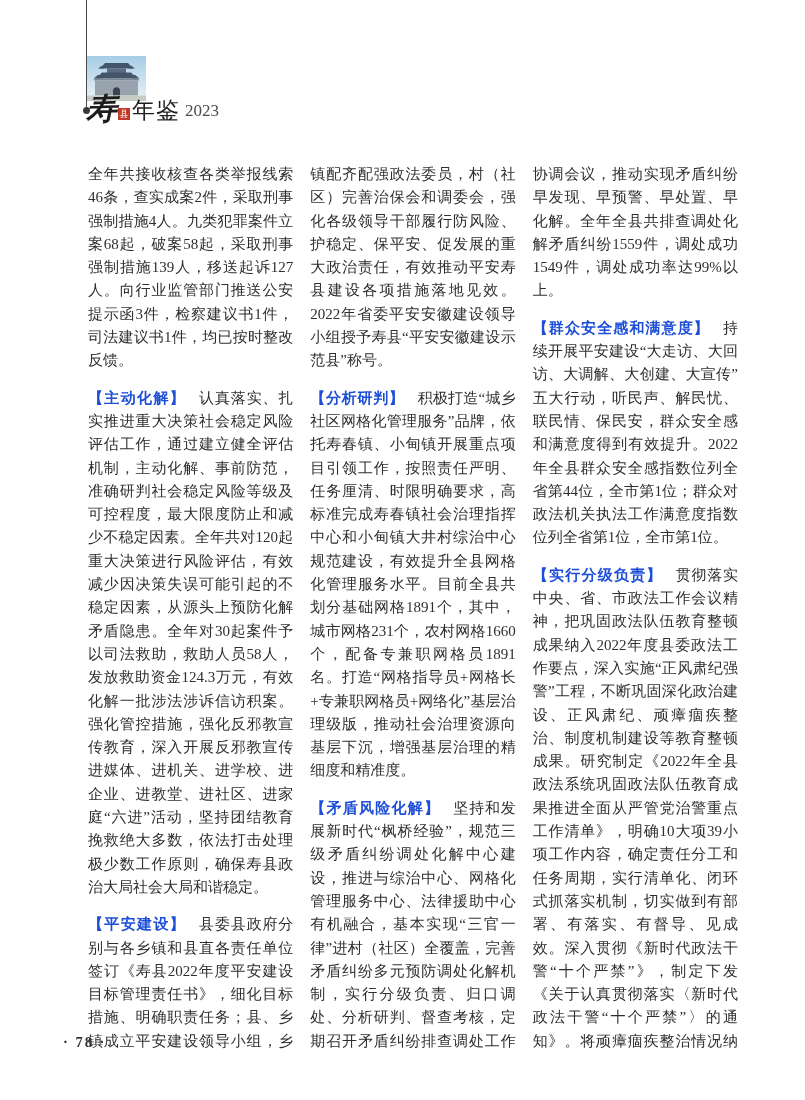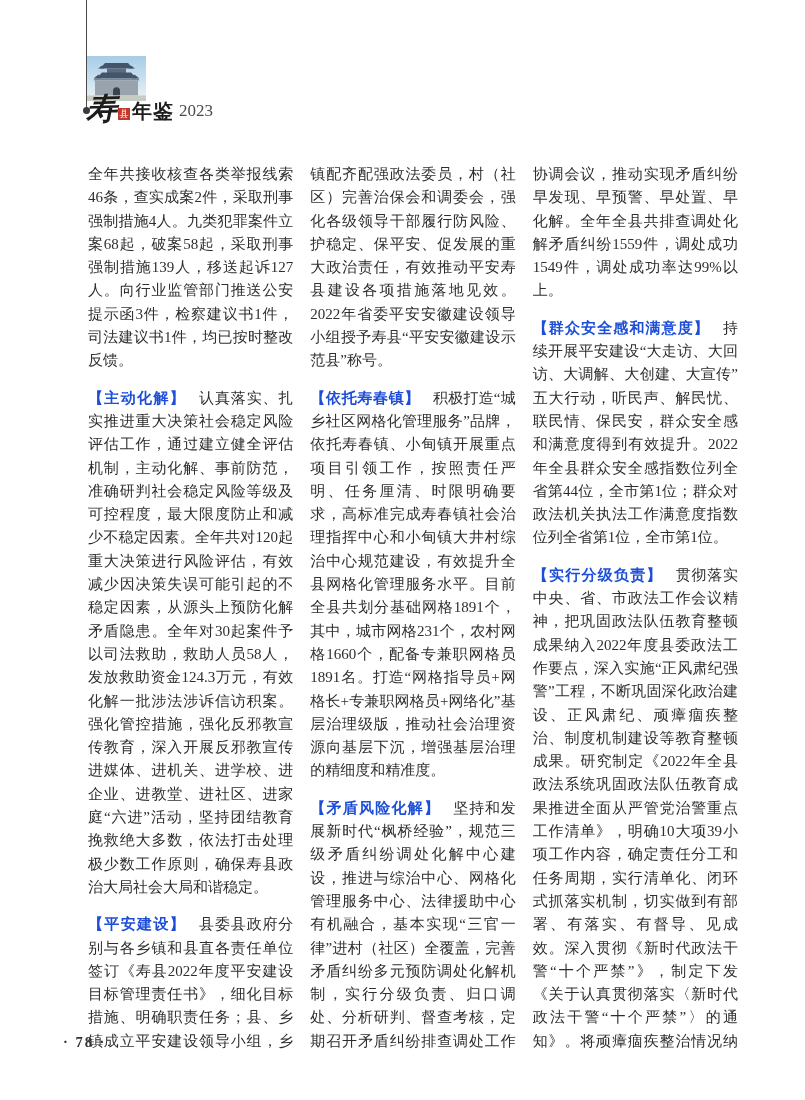--- a/index.html
+++ b/index.html
@@ -21,21 +21,21 @@
   .calli{
     font-size:31px;line-height:30px;font-weight:bold;font-style:italic;
     color:#1c1c1c;transform:rotate(-2deg);
   }
   .seal{
     width:12px;height:12px;background:#c2392b;color:#fff;
     font-size:9px;line-height:12px;text-align:center;
     display:inline-block;margin:0 2px 4px 1px;
     font-family:"Liberation Sans","DejaVu Sans",sans-serif;
   }
-  .ti{font-size:20px;line-height:22px;font-weight:bold;color:#1d1d1d;letter-spacing:1px;margin-bottom:2px;}
+  .ti{font-size:23px;line-height:22px;font-weight:normal;color:#1d1d1d;letter-spacing:1px;margin-bottom:2px;}
   .yr{font-size:17px;line-height:20px;color:#4c4c4c;margin-left:5px;margin-bottom:3px;text-align:right;}
 
   
   .article{
     position:absolute;left:88px;top:127px;width:650px;height:896px;
     column-count:3;column-gap:17px;column-fill:auto;overflow:hidden;
     font-size:15px;line-height:23.3px;color:#2e2e2e;
     text-align:justify;text-align-last:left;margin-top:36px;
   }
   .para{margin:0;}
@@ -90,21 +90,21 @@
   </div>
 
   <div class="article">
 
     <p class="para">全年共接收核查各类举报线索46条，查实成案2件，采取刑事强制措施4人。九类犯罪案件立案68起，破案58起，采取刑事强制措施139人，移送起诉127人。向行业监管部门推送公安提示函3件，检察建议书1件，司法建议书1件，均已按时整改反馈。</p>
 
     <p class="para"><span class="sec-title">【主动化解】</span><span>认真落实、扎实推进重大决策社会稳定风险评估工作，通过建立健全评估机制，主动化解、事前防范，准确研判社会稳定风险等级及可控程度，最大限度防止和减少不稳定因素。全年共对120起重大决策进行风险评估，有效减少因决策失误可能引起的不稳定因素，从源头上预防化解矛盾隐患。全年对30起案件予以司法救助，救助人员58人，发放救助资金124.3万元，有效化解一批涉法涉诉信访积案。强化管控措施，强化反邪教宣传教育，深入开展反邪教宣传进媒体、进机关、进学校、进企业、进教堂、进社区、进家庭“六进”活动，坚持团结教育挽救绝大多数，依法打击处理极少数工作原则，确保寿县政治大局社会大局和谐稳定。</span></p>
 
     <p class="para"><span class="sec-title">【平安建设】</span><span>县委县政府分别与各乡镇和县直各责任单位签订《寿县2022年度平安建设目标管理责任书》，细化目标措施、明确职责任务；县、乡镇成立平安建设领导小组，乡镇配齐配强政法委员，村（社区）完善治保会和调委会，强化各级领导干部履行防风险、护稳定、保平安、促发展的重大政治责任，有效推动平安寿县建设各项措施落地见效。2022年省委平安安徽建设领导小组授予寿县“平安安徽建设示范县”称号。</span></p>
 
-    <p class="para"><span class="sec-title">【依托寿春镇】</span><span>积极打造“城乡社区网格化管理服务”品牌，依托寿春镇、小甸镇开展重点项目引领工作，按照责任严明、任务厘清、时限明确要求，高标准完成寿春镇社会治理指挥中心和小甸镇大井村综治中心规范建设，有效提升全县网格化管理服务水平。目前全县共划分基础网格1891个，其中，城市网格231个，农村网格1660个，配备专兼职网格员1891名。打造“网格指导员+网格长+专兼职网格员+网络化”基层治理级版，推动社会治理资源向基层下沉，增强基层治理的精细度和精准度。</span></p>
+    <p class="para"><span class="sec-title">【分析研判】</span><span>积极打造“城乡社区网格化管理服务”品牌，依托寿春镇、小甸镇开展重点项目引领工作，按照责任严明、任务厘清、时限明确要求，高标准完成寿春镇社会治理指挥中心和小甸镇大井村综治中心规范建设，有效提升全县网格化管理服务水平。目前全县共划分基础网格1891个，其中，城市网格231个，农村网格1660个，配备专兼职网格员1891名。打造“网格指导员+网格长+专兼职网格员+网络化”基层治理级版，推动社会治理资源向基层下沉，增强基层治理的精细度和精准度。</span></p>
 
     <p class="para"><span class="sec-title">【矛盾风险化解】</span><span>坚持和发展新时代“枫桥经验”，规范三级矛盾纠纷调处化解中心建设，推进与综治中心、网格化管理服务中心、法律援助中心有机融合，基本实现“三官一律”进村（社区）全覆盖，完善矛盾纠纷多元预防调处化解机制，实行分级负责、归口调处、分析研判、督查考核，定期召开矛盾纠纷排查调处工作协调会议，推动实现矛盾纠纷早发现、早预警、早处置、早化解。全年全县共排查调处化解矛盾纠纷1559件，调处成功1549件，调处成功率达99%以上。</span></p>
 
     <p class="para"><span class="sec-title">【群众安全感和满意度】</span><span>持续开展平安建设“大走访、大回访、大调解、大创建、大宣传”五大行动，听民声、解民忧、联民情、保民安，群众安全感和满意度得到有效提升。2022年全县群众安全感指数位列全省第44位，全市第1位；群众对政法机关执法工作满意度指数位列全省第1位，全市第1位。</span></p>
 
     <p class="para"><span class="sec-title">【实行分级负责】</span><span>贯彻落实中央、省、市政法工作会议精神，把巩固政法队伍教育整顿成果纳入2022年度县委政法工作要点，深入实施“正风肃纪强警”工程，不断巩固深化政治建设、正风肃纪、顽瘴痼疾整治、制度机制建设等教育整顿成果。研究制定《2022年全县政法系统巩固政法队伍教育成果推进全面从严管党治警重点工作清单》，明确10大项39小项工作内容，确定责任分工和任务周期，实行清单化、闭环式抓落实机制，切实做到有部署、有落实、有督导、见成效。深入贯彻《新时代政法干警“十个严禁”》，制定下发《关于认真贯彻落实〈新时代政法干警“十个严禁”〉的通知》。将顽瘴痼疾整治情况纳入县2022年度平安建设考评，科学设置考核指标，督促推动整改执法司法突出问题。</span></p>
 
   </div>
 
   <div class="pagenum">· 78 ·</div>

